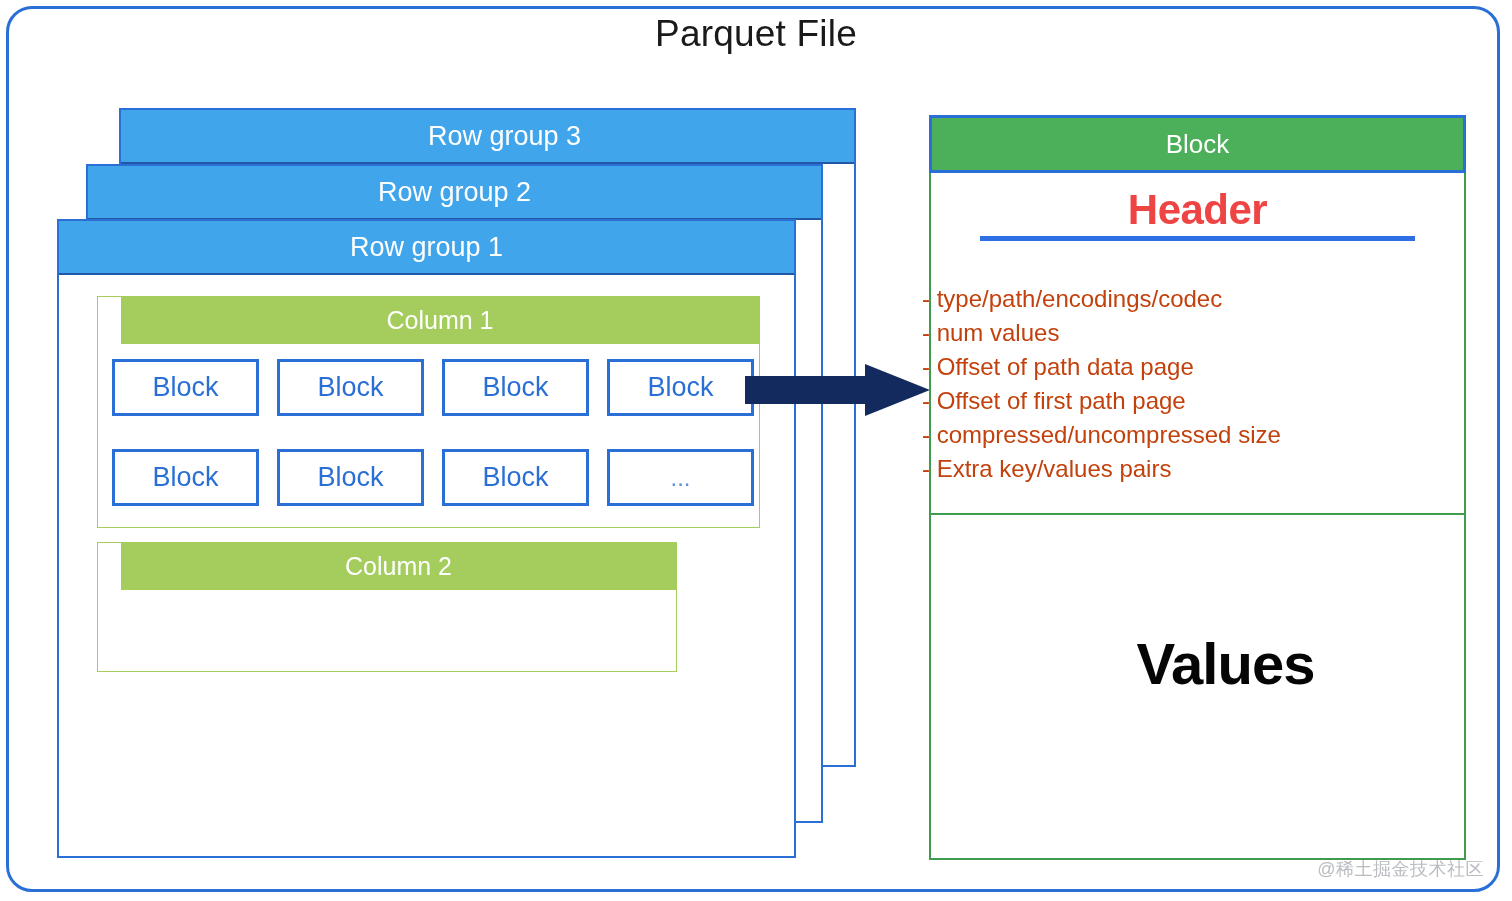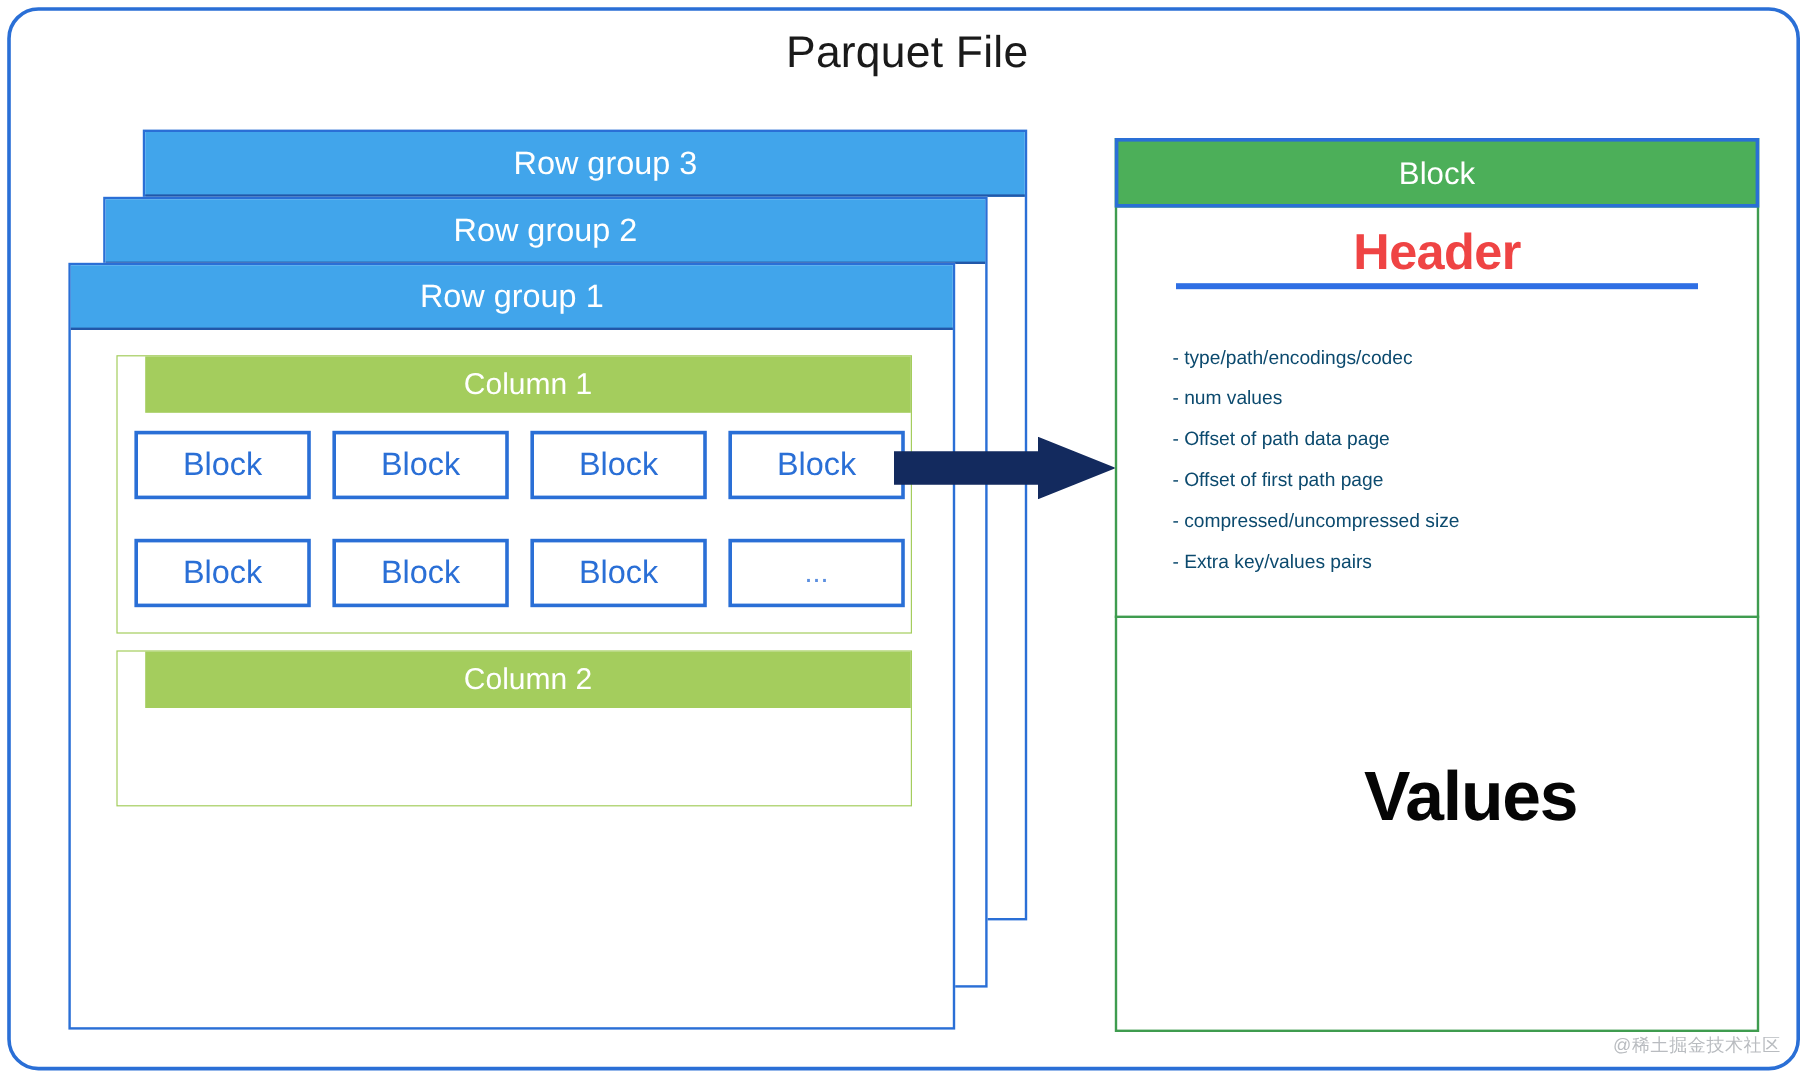--- a/index.html
+++ b/index.html
@@ -28,21 +28,21 @@
     height: 886px;
     border: 3px solid #2a6fd6;
     border-radius: 26px;
     box-sizing: border-box;
   }
 
   
   .page-title {
     position: absolute;
     left: 0;
-    top: 23px;
+    top: 13px;
     width: 1512px;
     text-align: center;
     font-size: 37px;
     color: #1a1a1a;
     font-weight: 400;
     letter-spacing: 0.2px;
   }
 
   
   .rowgroup-card {
@@ -86,21 +86,21 @@
     height: 47px;
     background: #a4cd5d;
     color: #ffffff;
     font-size: 25px;
     display: flex;
     align-items: center;
     justify-content: center;
     margin-left: 23px;
   }
   #col1 { left: 97px; top: 296px; width: 663px; height: 232px; }
-  #col2 { left: 97px; top: 542px; width: 663px; height: 130px; }
+  #col2 { left: 97px; top: 542px; width: 580px; height: 130px; }
   #col3 { left: 97px; top: 716px; width: 663px; height: 119px; }
 
   .block-grid {
     position: absolute;
     left: 97px;
     top: 359px;
     width: 663px;
     height: 164px;
     display: grid;
     grid-template-columns: repeat(4, 147px);
@@ -174,25 +174,25 @@
   .header-rule {
     position: absolute;
     left: 980px;
     top: 236px;
     width: 435px;
     height: 5px;
     background: #2f6fe4;
   }
   .header-list {
     position: absolute;
-    left: 977px;
+    left: 922px;
     top: 282px;
     width: 480px;
-    font-size: 16px;
-    color: #0c4a6e;
+    font-size: 24px;
+    color: #c2410c;
     line-height: 34px;
   }
   .header-list .li {
     white-space: nowrap;
   }
   .panel-divider {
     position: absolute;
     left: 929px;
     top: 513px;
     width: 537px;
@@ -209,21 +209,21 @@
     font-weight: bold;
     color: #050505;
     letter-spacing: -1px;
   }
 
   
   .watermark {
     position: absolute;
     right: 28px;
     bottom: 20px;
-    font-size: 15px;
+    font-size: 18px;
     color: #b9bcc0;
     letter-spacing: 0.5px;
   }
 </style>
 </head>
 <body>
 
 <div id="canvas">
 
   <div class="outer-frame"></div>

